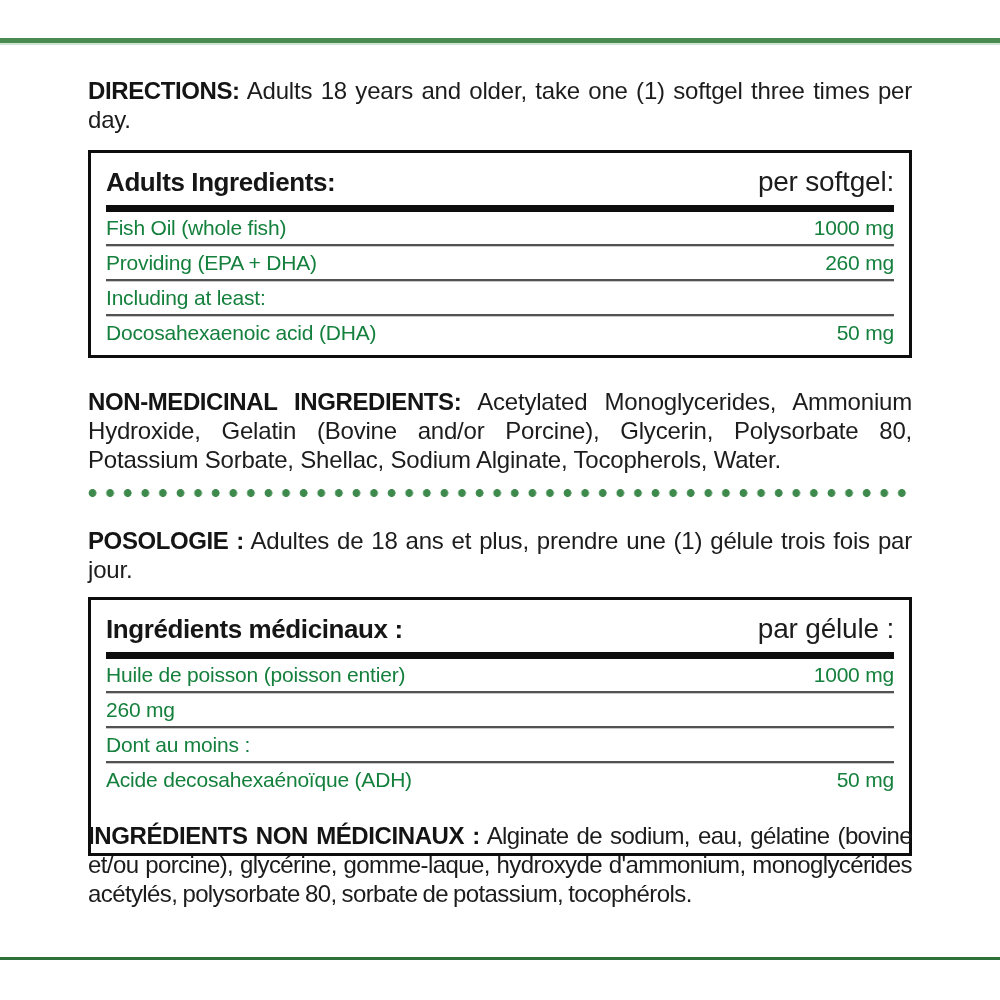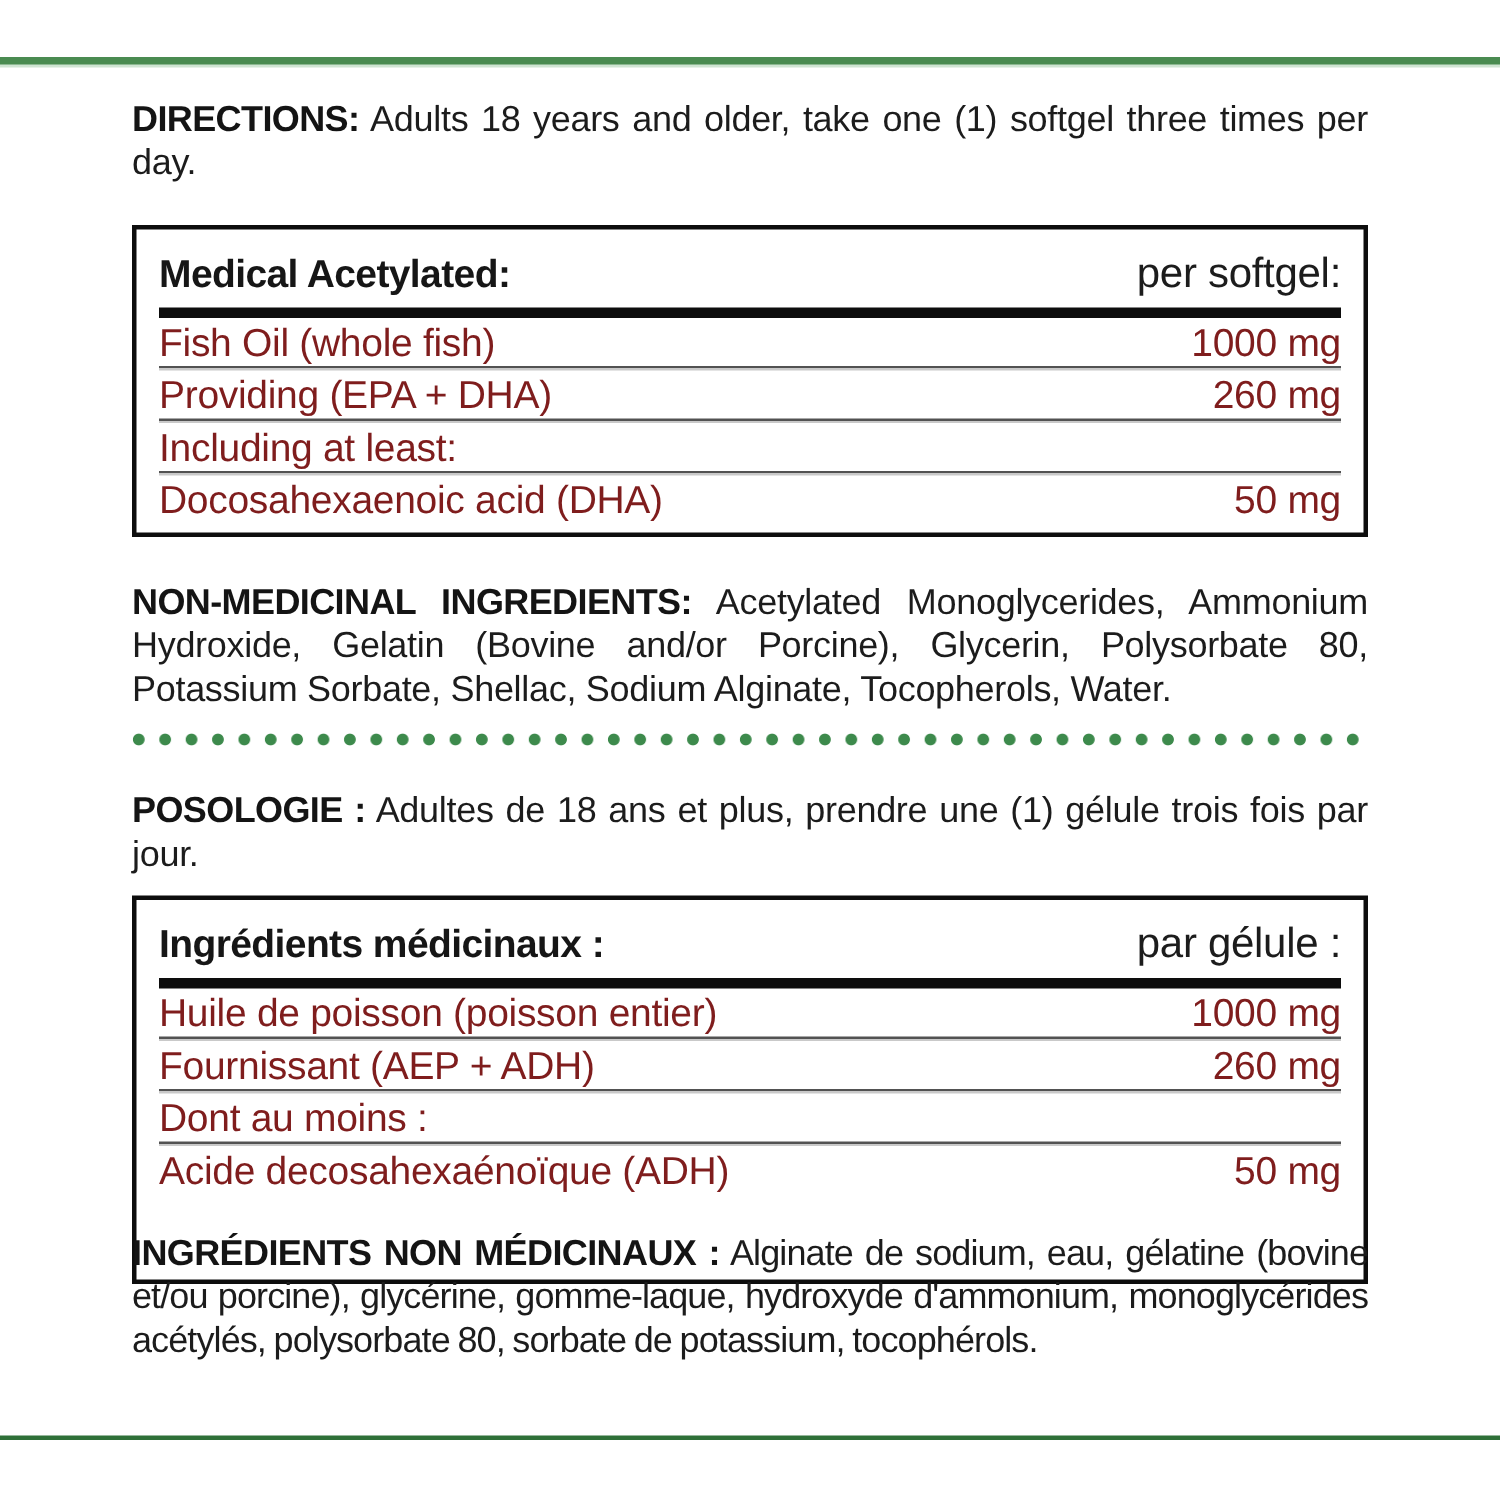--- a/index.html
+++ b/index.html
@@ -53,21 +53,21 @@
   }
   .para strong {
     font-weight: bold;
     letter-spacing: -0.4px;
     color: #141414;
   }
   .para.fr-condensed {
     letter-spacing: -0.6px;
     word-spacing: -1px;
   }
-  .directions-en { top: 65px; }
+  .directions-en { top: 76px; }
   .nonmed-en     { top: 387px; }
   .posologie-fr  { top: 526px; }
   .nonmed-fr     { top: 821px; }
 
   .ing-table {
     position: absolute;
     left: 0;
     width: 824px;
     box-sizing: border-box;
     border: 3px solid #0d0d0d;
@@ -97,25 +97,25 @@
     color: #1c1c1c;
   }
   .thick-bar {
     height: 7px;
     background: #0d0d0d;
   }
   .t-row {
     display: flex;
     justify-content: space-between;
     align-items: baseline;
-    font-size: 26px;
+    font-size: 21px;
     line-height: 24px;
     padding: 4px 0 4px 0;
     letter-spacing: -0.2px;
-    color: #7f1d1d;
+    color: #15803d;
   }
   .t-row .row-value {
     white-space: nowrap;
   }
   .sep {
     height: 3px;
     background: linear-gradient(to bottom, #525252 0%, #525252 52%, #c9c9c9 52%, #c9c9c9 100%);
   }
   .dots {
     position: absolute;
@@ -134,21 +134,21 @@
 <div class="page">
 
   <div class="top-bar"></div>
 
   <div class="content">
 
     <p class="para directions-en"><strong>DIRECTIONS:</strong> <span>Adults 18 years and older, take one (1) softgel three times per day.</span></p>
 
     <div class="ing-table table-en">
       <div class="t-header">
-        <span class="t-title">Medical Acetylated:</span>
+        <span class="t-title">Adults Ingredients:</span>
         <span class="t-unit">per softgel:</span>
       </div>
       <div class="thick-bar"></div>
       <div class="t-row">
         <span class="row-label">Fish Oil (whole fish)</span>
         <span class="row-value">1000 mg</span>
       </div>
       <div class="sep"></div>
       <div class="t-row">
         <span class="row-label">Providing (EPA + DHA)</span>
@@ -177,21 +177,20 @@
         <span class="t-title">Ingrédients médicinaux :</span>
         <span class="t-unit">par gélule :</span>
       </div>
       <div class="thick-bar"></div>
       <div class="t-row">
         <span class="row-label">Huile de poisson (poisson entier)</span>
         <span class="row-value">1000 mg</span>
       </div>
       <div class="sep"></div>
       <div class="t-row">
-        <span class="row-label">Fournissant (AEP + ADH)</span>
         <span class="row-value">260 mg</span>
       </div>
       <div class="sep"></div>
       <div class="t-row">
         <span class="row-label">Dont au moins :</span>
         <span class="row-value"></span>
       </div>
       <div class="sep"></div>
       <div class="t-row">
         <span class="row-label">Acide decosahexaénoïque (ADH)</span>

